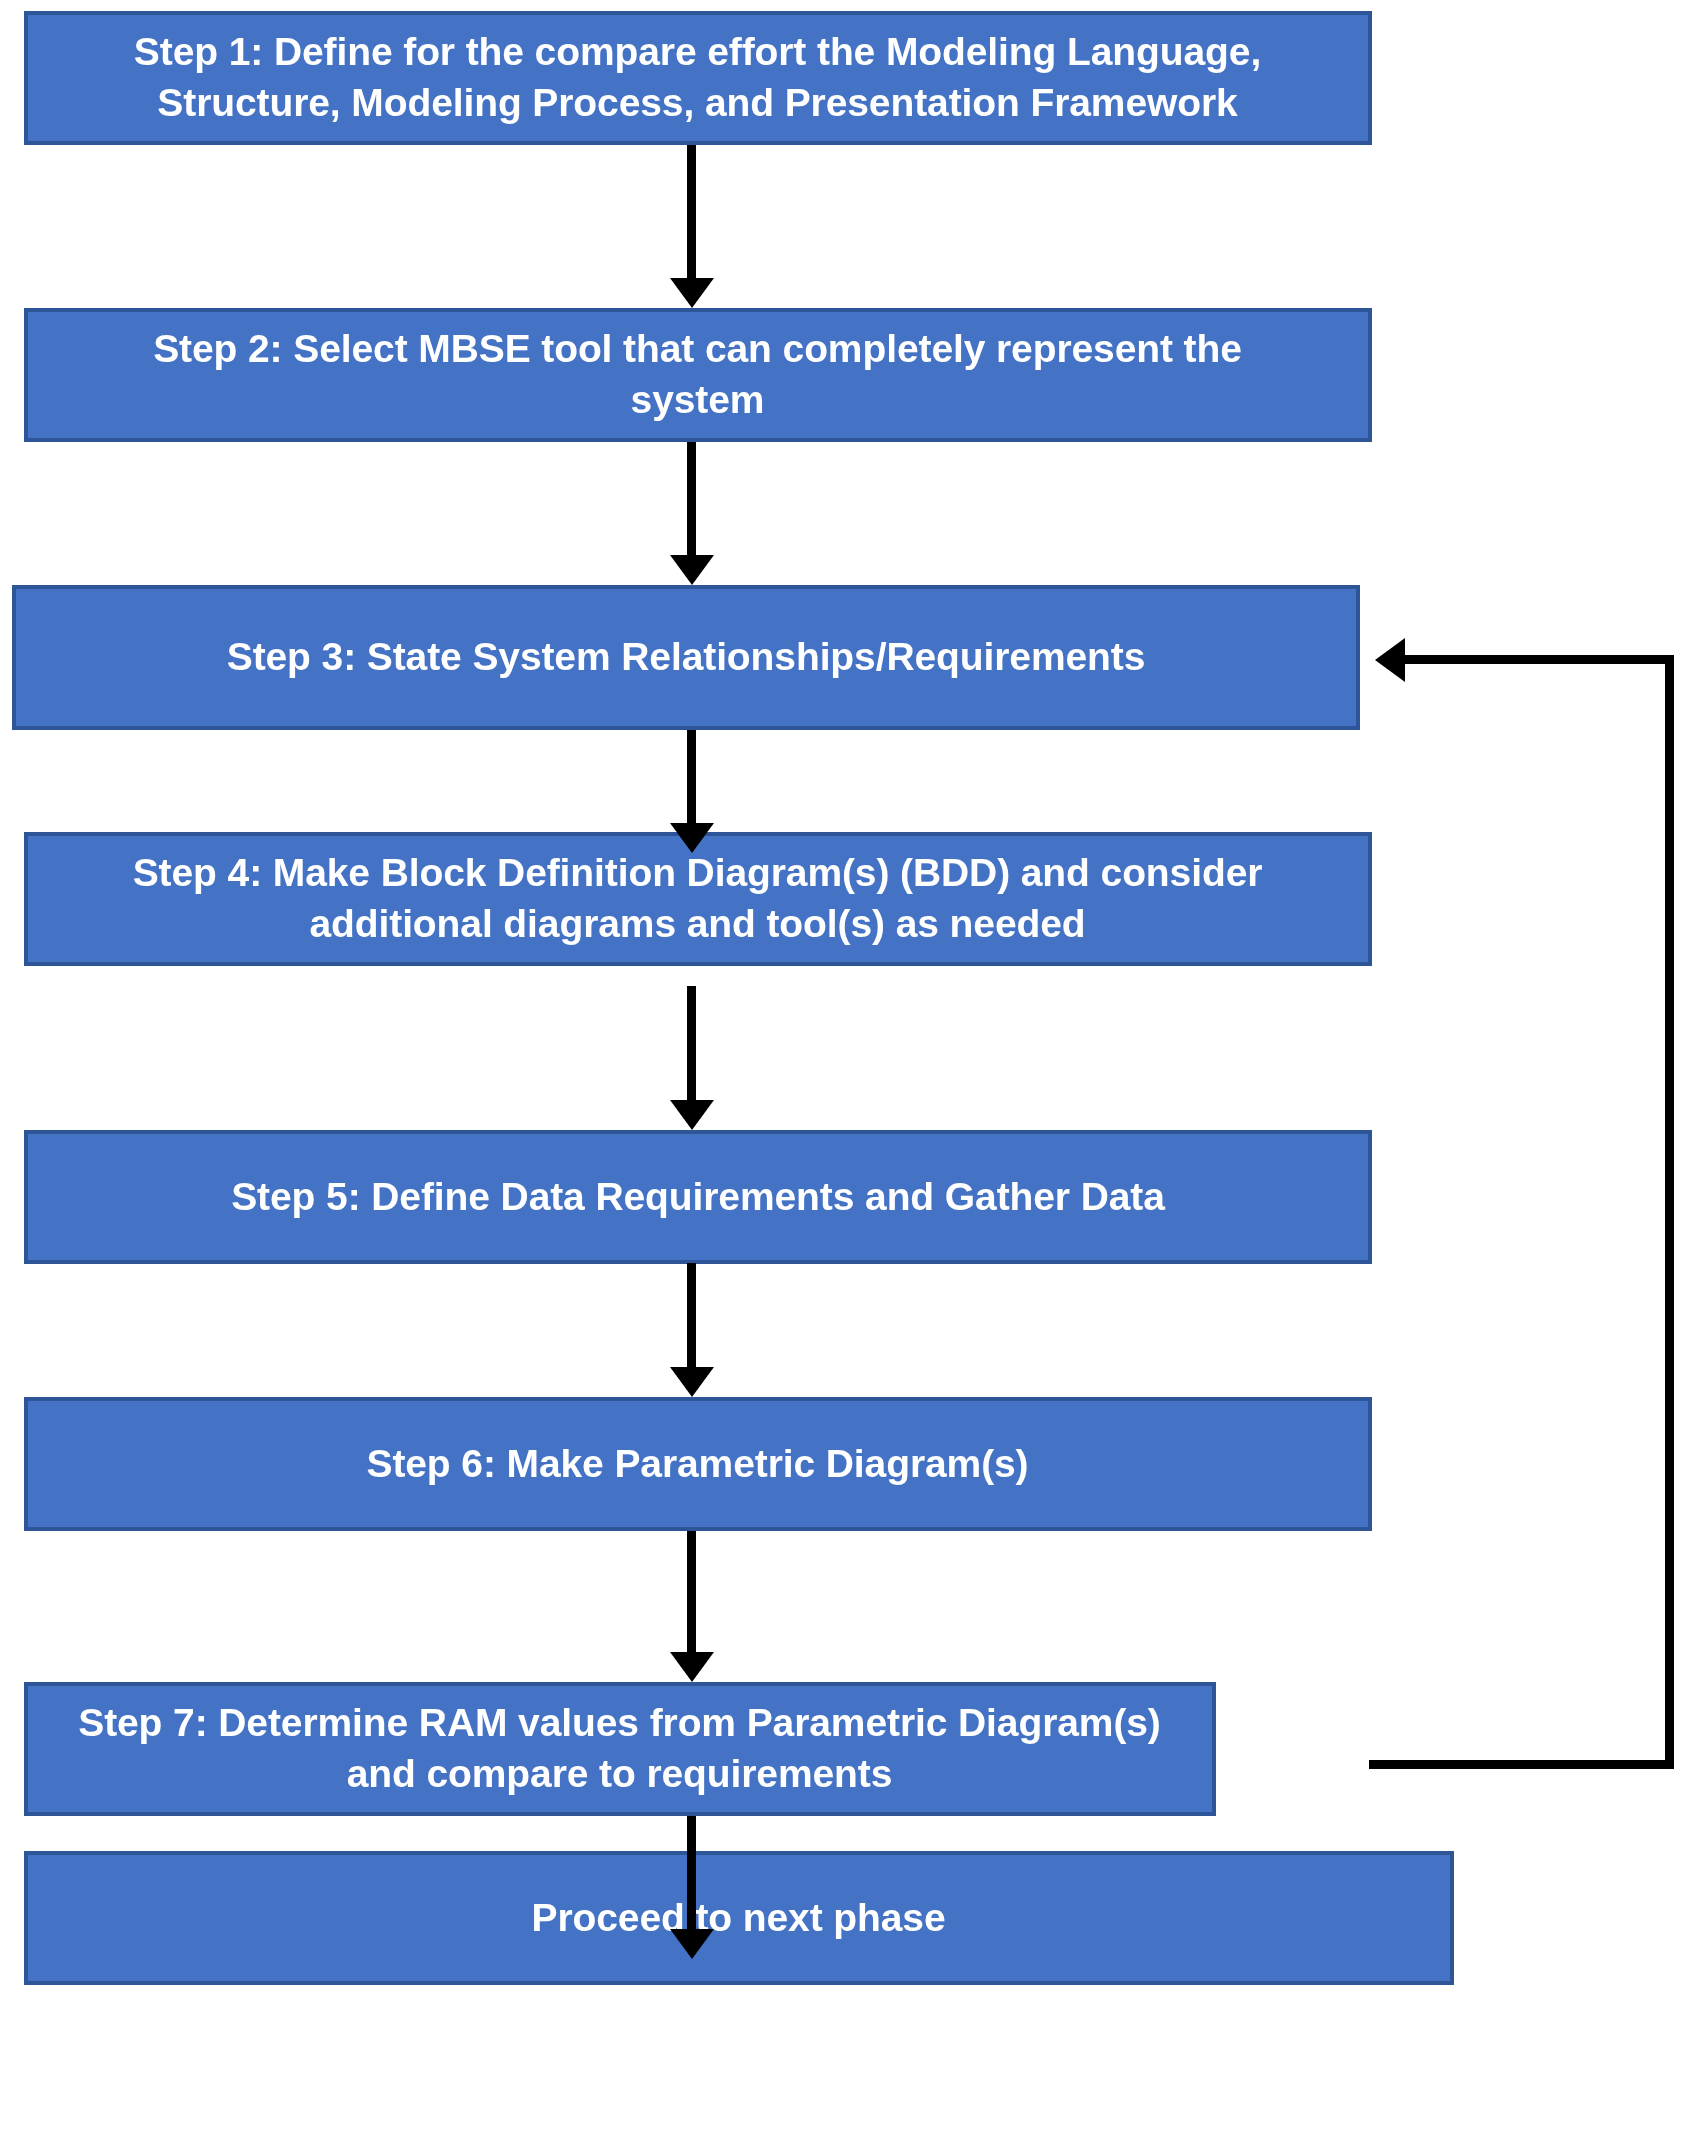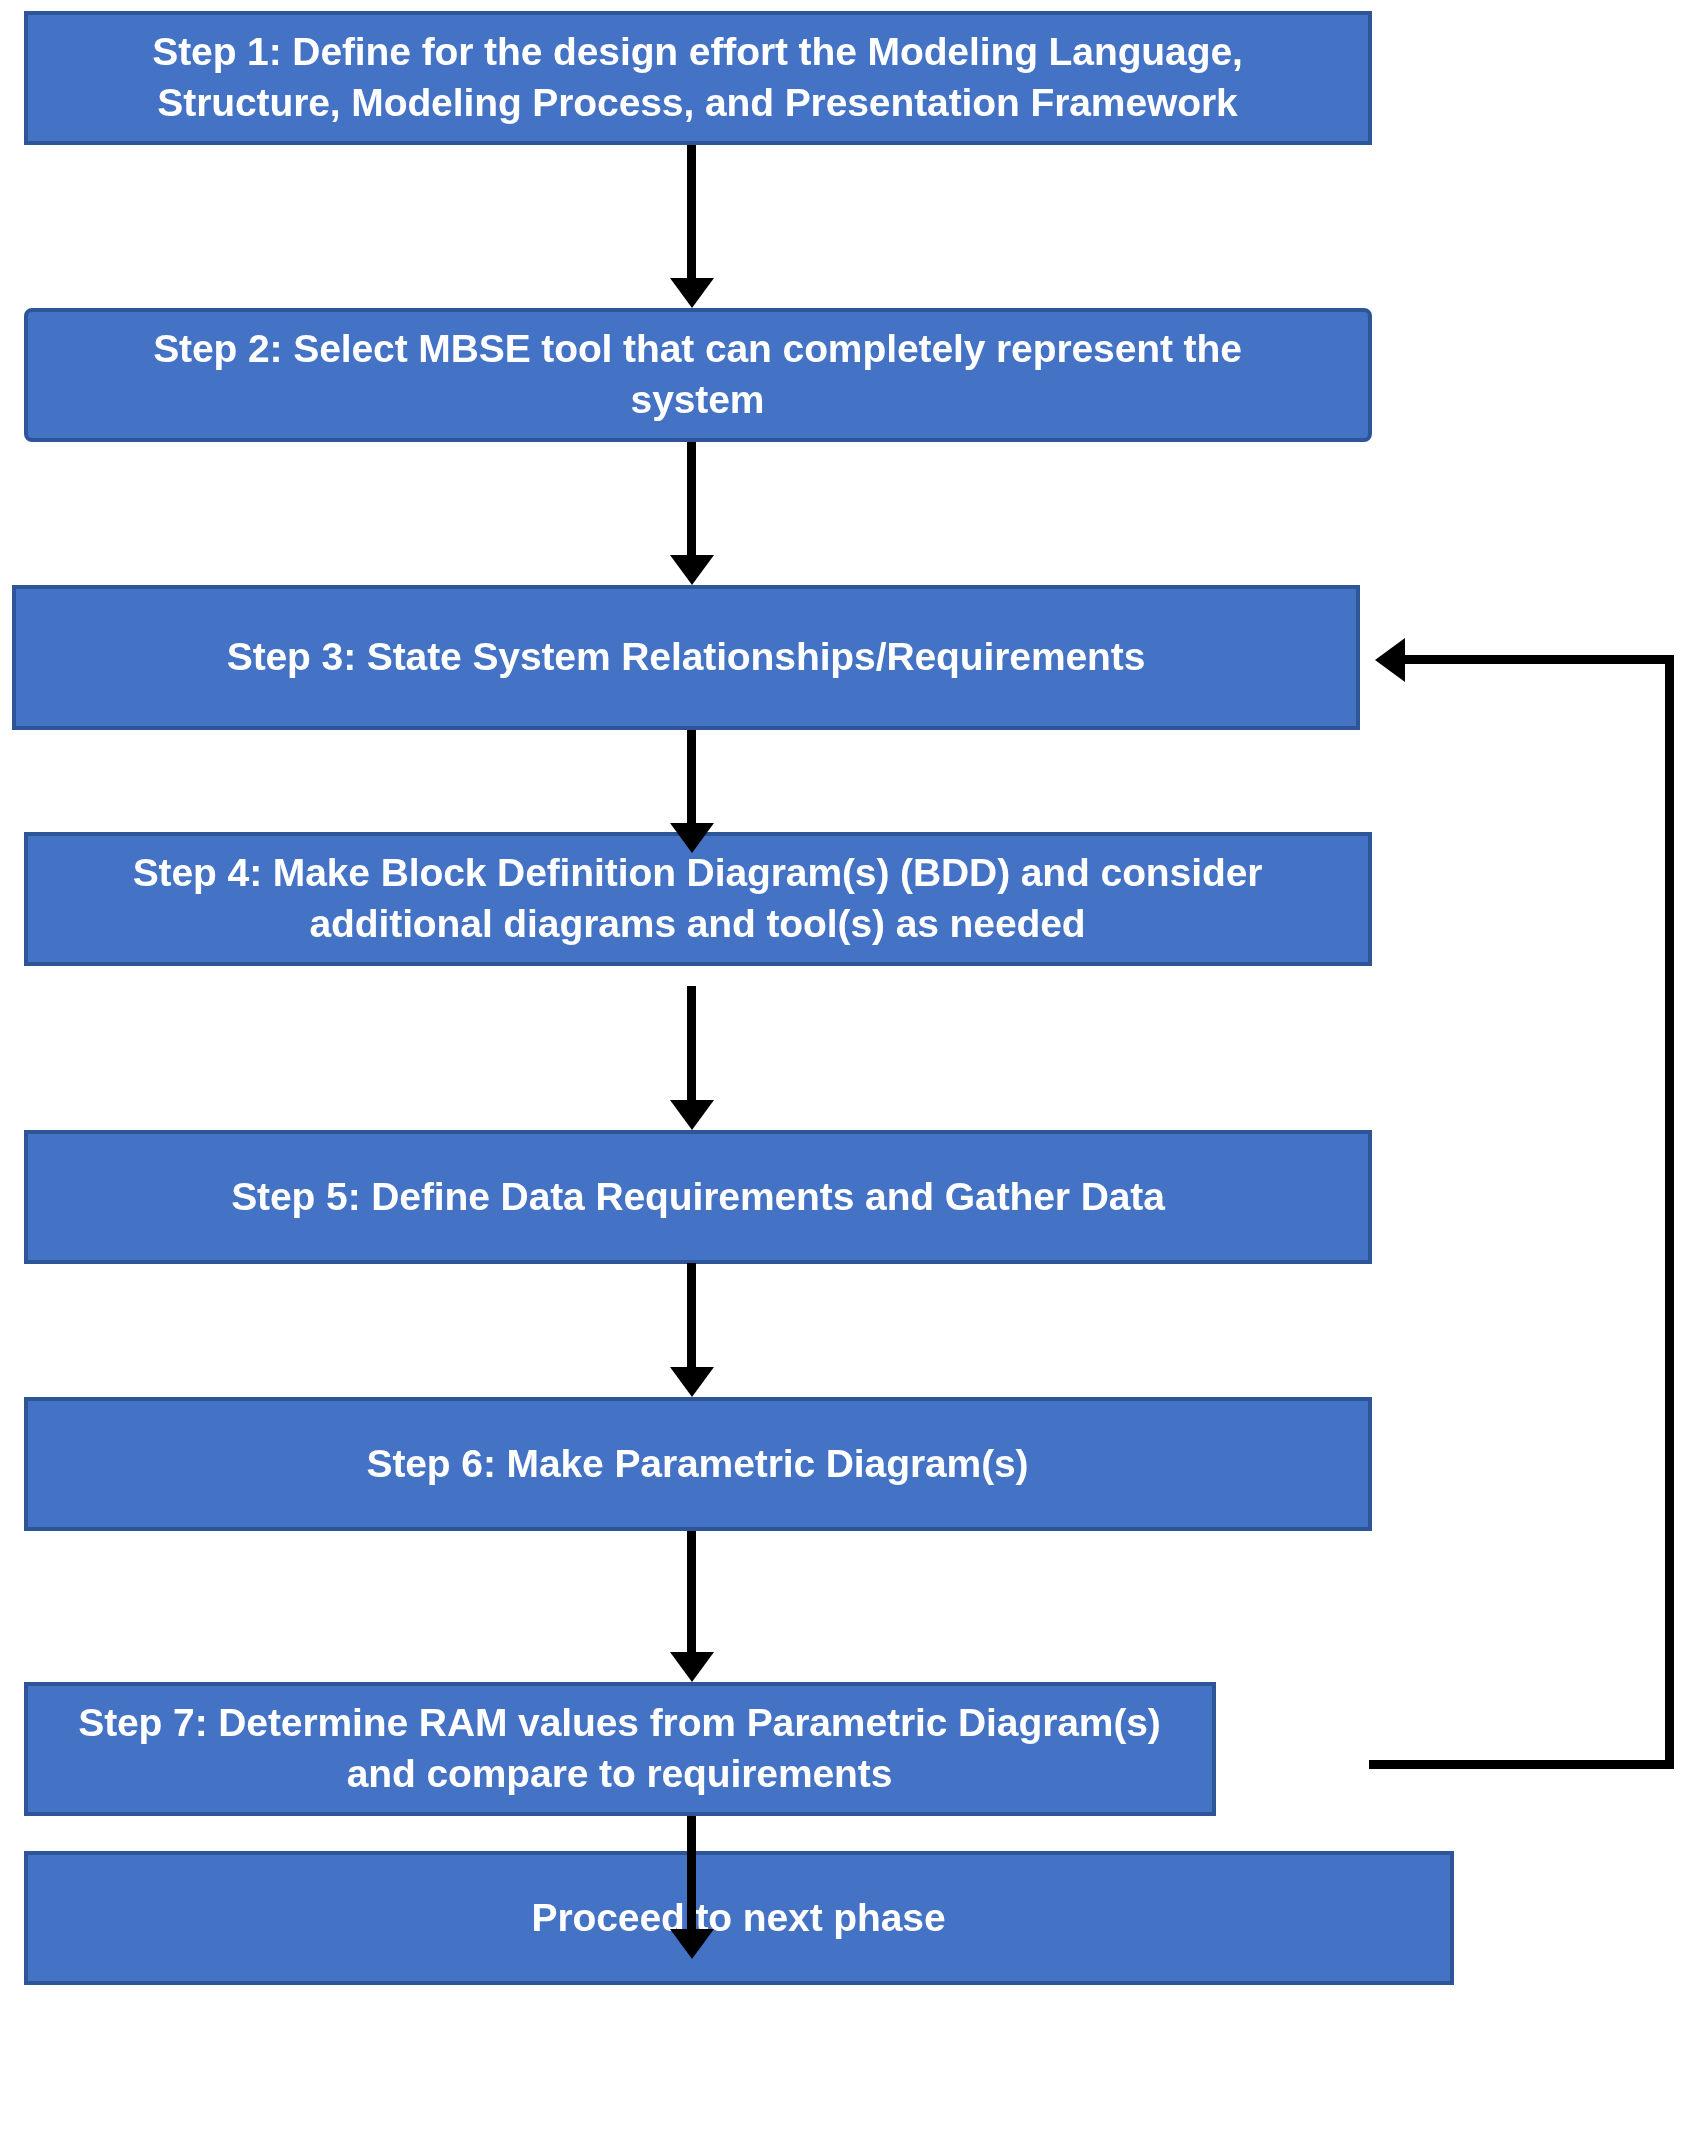--- a/index.html
+++ b/index.html
@@ -61,25 +61,25 @@
     position: absolute;
     background: #000000;
   }
 </style>
 </head>
 <body>
 
 <div id="canvas">
 
   <div class="flow-box" style="left:23.5px; top:11px; width:1348px; height:134px;">
-    <span class="flow-box-label">Step 1: Define for the design effort the Modeling Language,
+    <span class="flow-box-label">Step 1: Define for the compare effort the Modeling Language,
 Structure, Modeling Process, and Presentation Framework</span>
   </div>
 
-  <div class="flow-box" style="left:23.5px; top:308px; width:1348px; height:134px;border-radius:8px;">
+  <div class="flow-box" style="left:23.5px; top:308px; width:1348px; height:134px;">
     <span class="flow-box-label">Step 2: Select MBSE tool that can completely represent the
 system</span>
   </div>
 
   <div class="flow-box" style="left:12px; top:585px; width:1348px; height:145px;">
     <span class="flow-box-label">Step 3: State System Relationships/Requirements</span>
   </div>
 
   <div class="flow-box" style="left:23.5px; top:832px; width:1348px; height:134px;">
     <span class="flow-box-label">Step 4: Make Block Definition Diagram(s) (BDD) and consider

